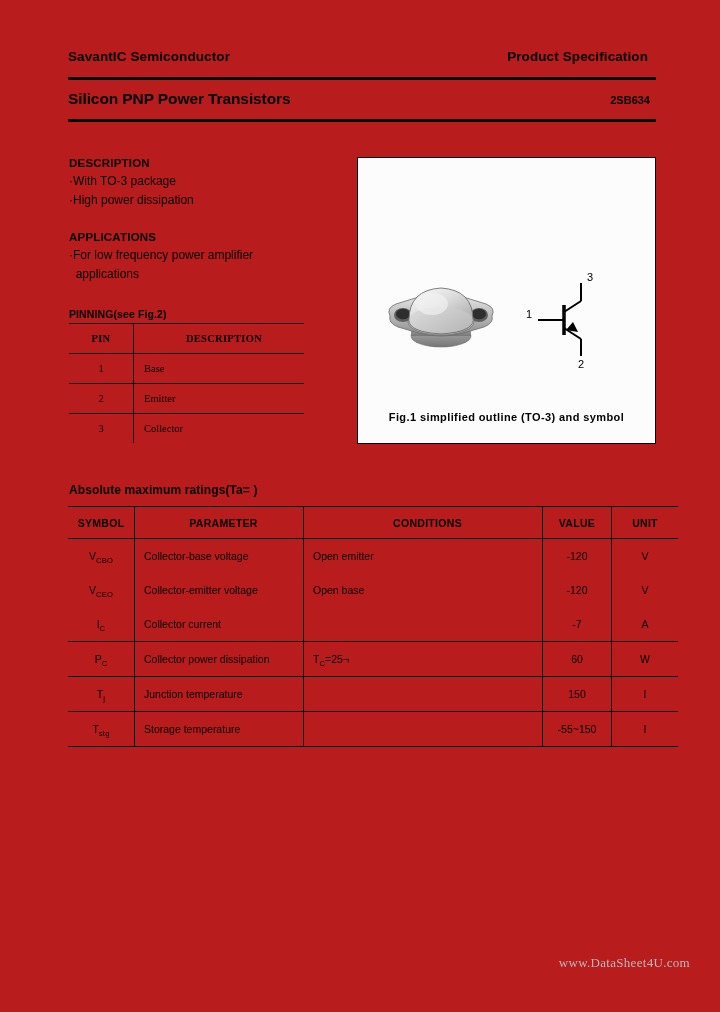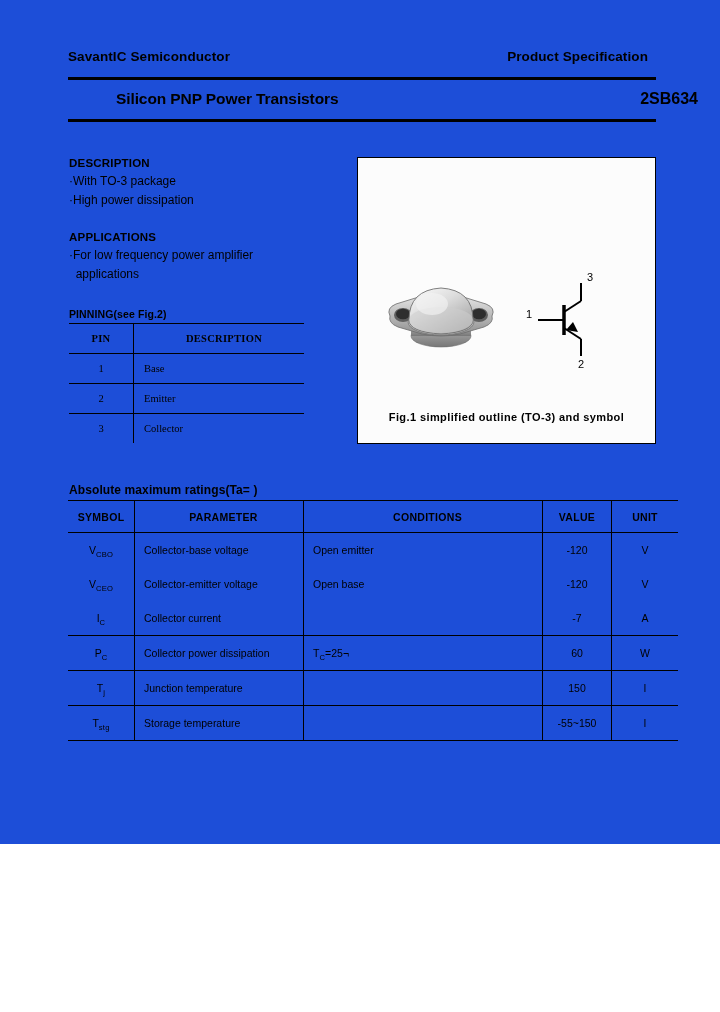--- a/index.html
+++ b/index.html
@@ -12,22 +12,22 @@
     height: 1012px;
     position: relative;
     font-family: "Liberation Sans", sans-serif;
     color: #000000;
     -webkit-font-smoothing: none;
   }
   .page {
     position: absolute;
     left: 0; top: 0;
     width: 720px;
-    height: 844px;
-    background: #1d4ed8;
+    height: 1012px;
+    background: #b91c1c;
     overflow: hidden;
   }
 
   
   .hdr-row {
     position: absolute;
     left: 68px; top: 49px;
     width: 588px;
     display: flex;
     justify-content: space-between;
@@ -50,29 +50,28 @@
   .rule-top { top: 77px; }
   .rule-bottom { top: 119px; }
 
   .title-row {
     position: absolute;
     left: 68px; top: 90px;
     width: 588px;
     display: flex;
     justify-content: space-between;
     align-items: baseline;
-    margin-left: 48px;
   }
   .title-left {
     font-size: 15.5px;
     font-weight: bold;
     letter-spacing: -0.1px;
   }
   .title-right {
-    font-size: 16px;
+    font-size: 11px;
     font-weight: bold;
     margin-right: 6px;
   }
 
   
   .sec-desc { position: absolute; left: 69px; top: 157px; width: 275px; }
   .sec-head {
     font-size: 11.5px;
     font-weight: bold;
     letter-spacing: 0.2px;
@@ -146,20 +145,21 @@
     left: 69px; top: 483px;
     font-size: 12px;
     font-weight: bold;
     letter-spacing: 0.1px;
   }
   .rat-wrap { position: absolute; left: 68px; top: 500px; width: 588px; }
   table.rat {
     border-collapse: collapse;
     width: 588px;
     table-layout: fixed;
+    margin-top: 6px;
   }
   table.rat th, table.rat td {
     padding: 0 0 0 0;
     font-size: 10.5px;
     vertical-align: middle;
     height: 34px;
   }
   table.rat th {
     font-weight: bold;
     text-align: center;

